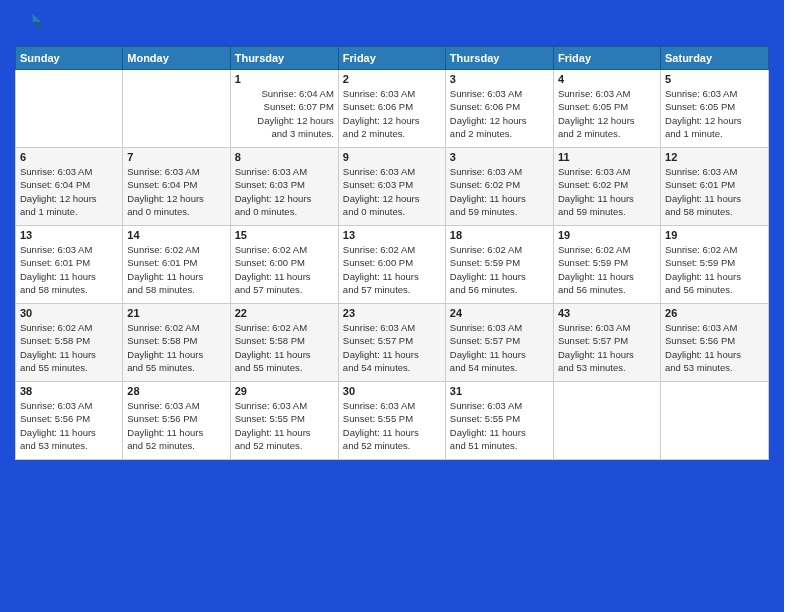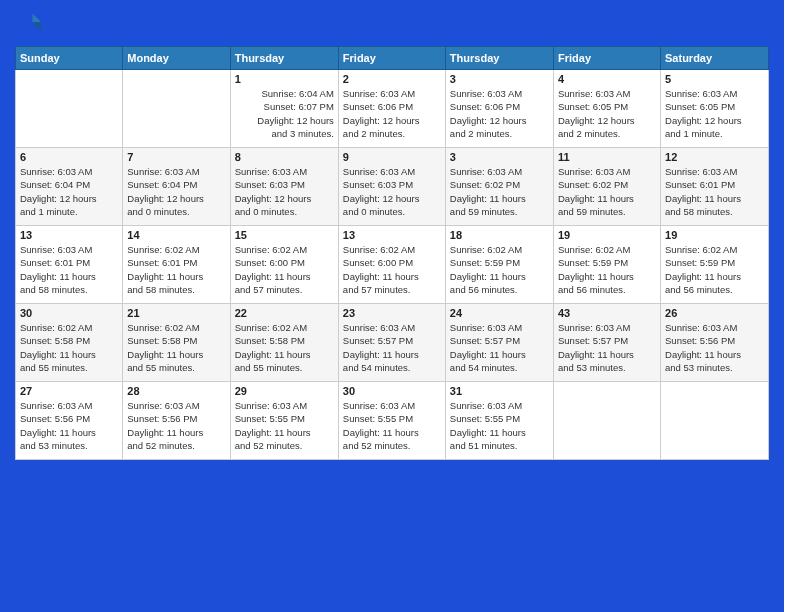--- a/index.html
+++ b/index.html
@@ -322,21 +322,21 @@
           <td>
             <span class="day-number">26</span>
             <div class="day-info" style="white-space: pre-line;">Sunrise: 6:03 AM
 Sunset: 5:56 PM
 Daylight: 11 hours
 and 53 minutes.</div>
           </td>
         </tr>
         <tr>
           <td>
-            <span class="day-number">27</span>
+            <span class="day-number">38</span>
             <div class="day-info" style="white-space: pre-line;">Sunrise: 6:03 AM
 Sunset: 5:56 PM
 Daylight: 11 hours
 and 53 minutes.</div>
           </td>
           <td>
             <span class="day-number">28</span>
             <div class="day-info" style="white-space: pre-line;">Sunrise: 6:03 AM
 Sunset: 5:56 PM
 Daylight: 11 hours

